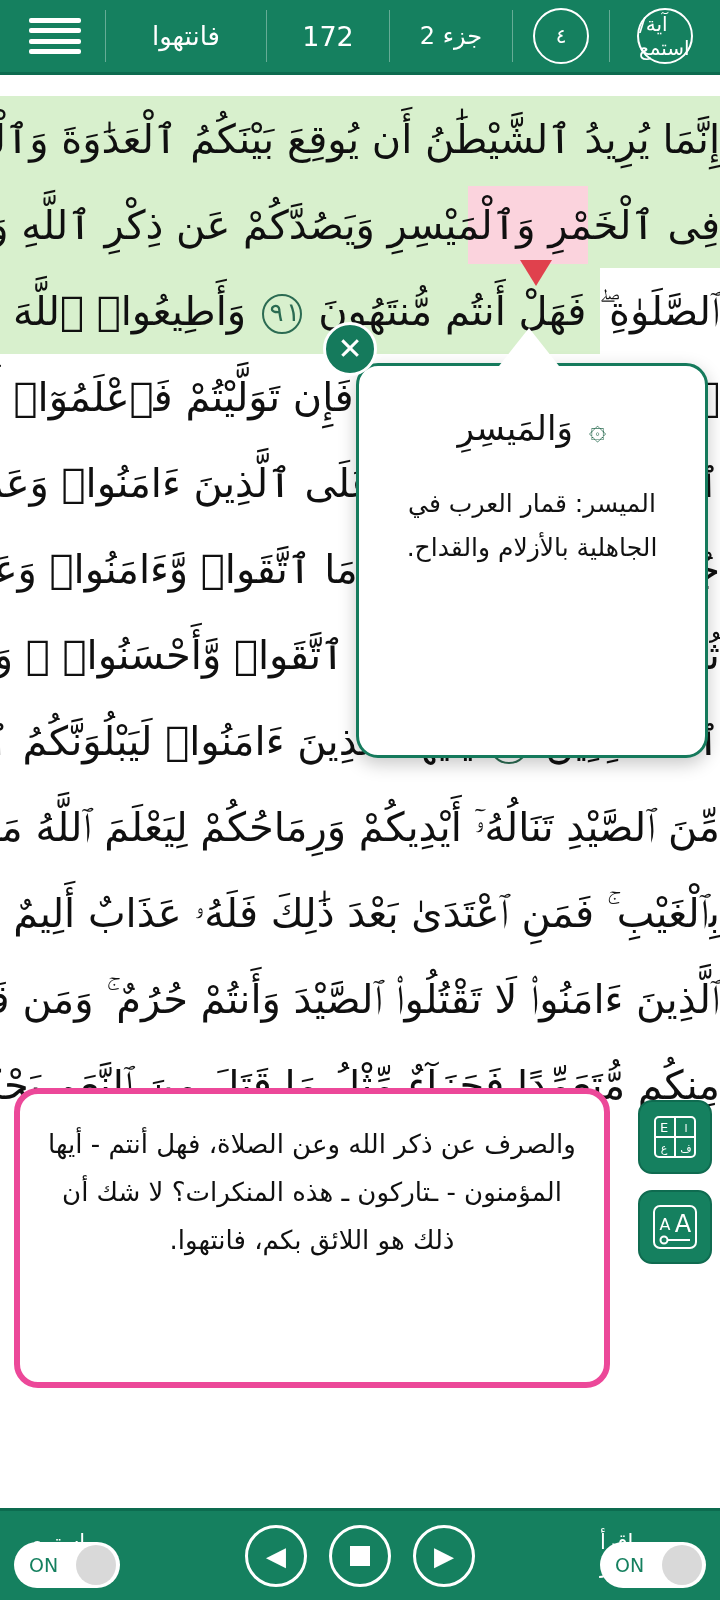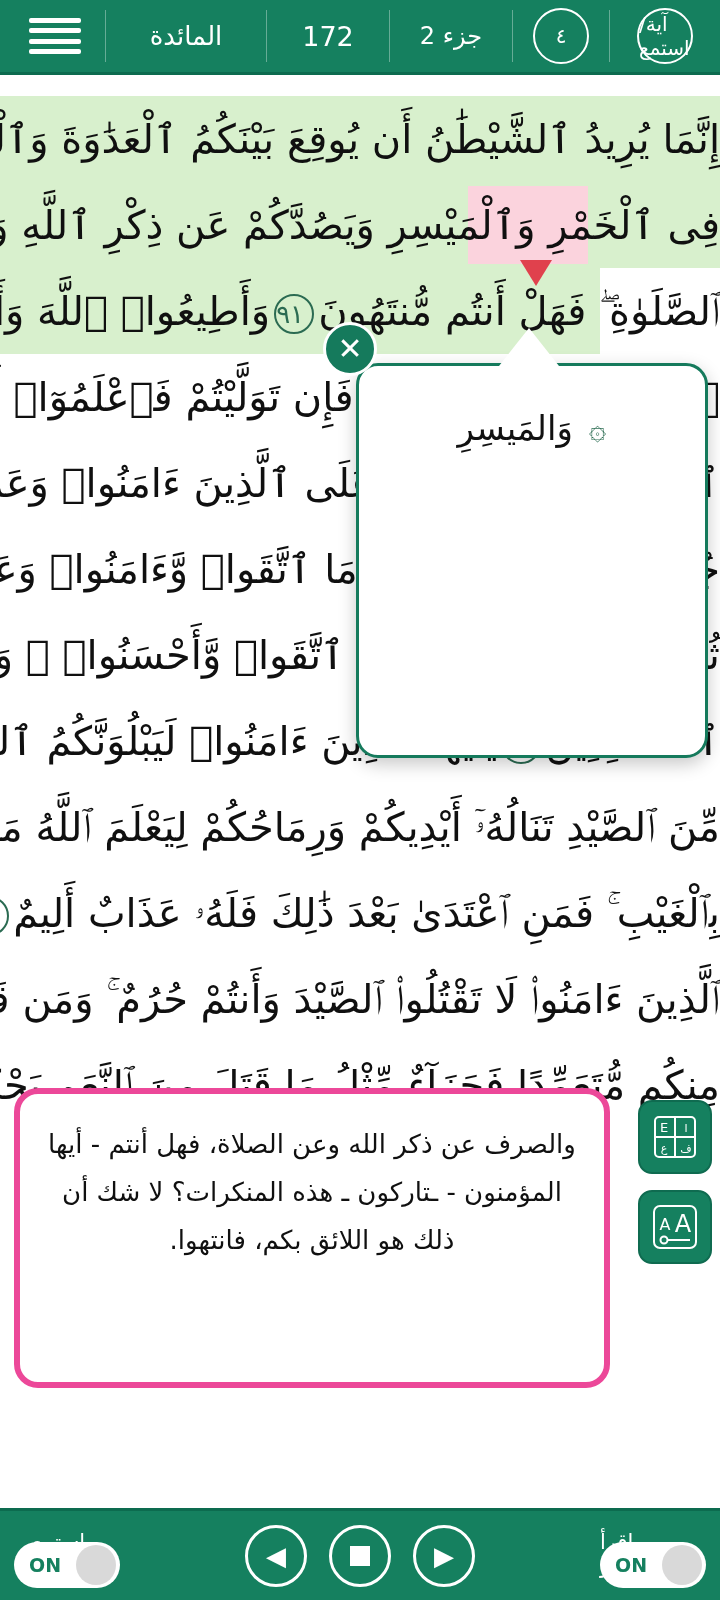--- a/index.html
+++ b/index.html
@@ -57,22 +57,22 @@
     position: relative;
     height: 86px; line-height: 86px;
     text-align: center; direction: rtl;
     font-size: 40px; color: #101010;
     white-space: nowrap;
     font-family: "DejaVu Sans", "Liberation Sans", sans-serif;
   }
   .ayah-num {
     display: inline-block; font-size: 26px; color: #2b6b52;
     border: 2px solid #2b6b52; border-radius: 50%;
-    width: 40px; height: 40px; line-height: 36px; text-align: left;
-    margin: 0 4px; vertical-align: middle;
+    width: 40px; height: 40px; line-height: 36px; text-align: right;
+    margin: 0 16px; vertical-align: middle; font-family: Liberation Mono, monospace;
   }
 
   
   .popup {
     position: absolute; right: 12px; top: 285px; width: 352px; height: 395px;
     background: #ffffff; border: 3px solid #157a5c; border-radius: 22px;
     box-shadow: 0 6px 18px rgba(0,0,0,.22);
     direction: rtl; padding: 20px 22px;
   }
   .popup-head {
@@ -140,21 +140,21 @@
   .toggle {
     width: 106px; height: 46px; border-radius: 24px;
     background: #ffffff; display: flex; align-items: center;
     padding: 3px; position: relative;
   }
   .toggle .knob {
     width: 40px; height: 40px; border-radius: 50%;
     background: #d9d9d9; position: absolute; right: 4px;
   }
   .toggle .on-text {
-    color: #15805f; font-size: 19px; font-weight: bold; margin-left: 12px;
+    color: #15805f; font-size: 19px; font-weight: normal; margin-left: 12px;
   }
   .transport { display: flex; align-items: center; gap: 22px; }
   .tbtn {
     width: 62px; height: 62px; border-radius: 50%;
     border: 3px solid #ffffff; color: #ffffff;
     display: flex; align-items: center; justify-content: center;
     font-size: 26px; background: transparent;
   }
   .tbtn .sq { width: 20px; height: 20px; background: #ffffff; }
   .bb-group { display: flex; flex-direction: column; align-items: center; position: relative; }
@@ -179,21 +179,21 @@
     <div class="tb-sep"></div>
     <div class="tb-cell tb-juz">
       <span>جزء 2</span>
     </div>
     <div class="tb-sep"></div>
     <div class="tb-cell tb-page">
       <span>172</span>
     </div>
     <div class="tb-sep"></div>
     <div class="tb-cell tb-sura">
-      <span>المائدة</span>
+      <span>فانتهوا</span>
     </div>
     <div class="tb-sep"></div>
     <div class="tb-cell tb-menu">
       <div class="hamburger">
         <span></span>
           <span></span>
           <span></span>
           <span></span>
       </div>
     </div>
@@ -222,20 +222,21 @@
     </div>
 
     <div class="popup">
       <div class="popup-caret-b"></div>
       <div class="popup-caret"></div>
       <div class="popup-close">✕</div>
       <div class="popup-head">
         <span class="popup-flower">۞</span>
         <span>وَالمَيسِرِ</span>
       </div>
+      <div class="popup-body">الميسر: قمار العرب في الجاهلية بالأزلام والقداح.</div>
     </div>
   </div>
 
   <div class="tafsir">
     <div class="tafsir-text">والصرف عن ذكر الله وعن الصلاة، فهل أنتم - أيها المؤمنون - ـتاركون ـ هذه المنكرات؟ لا شك أن ذلك هو اللائق بكم، فانتهوا.</div>
   </div>
 
   <div class="side-btns">
     <div class="sbtn">
       <svg width="44" height="44" viewBox="0 0 44 44">

